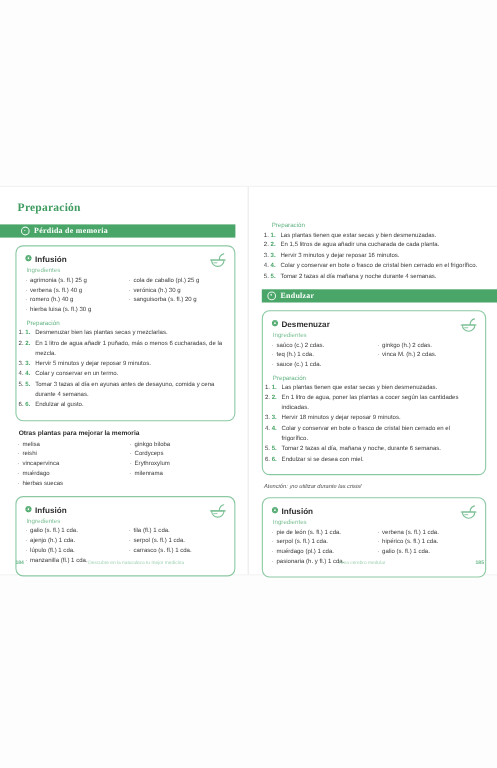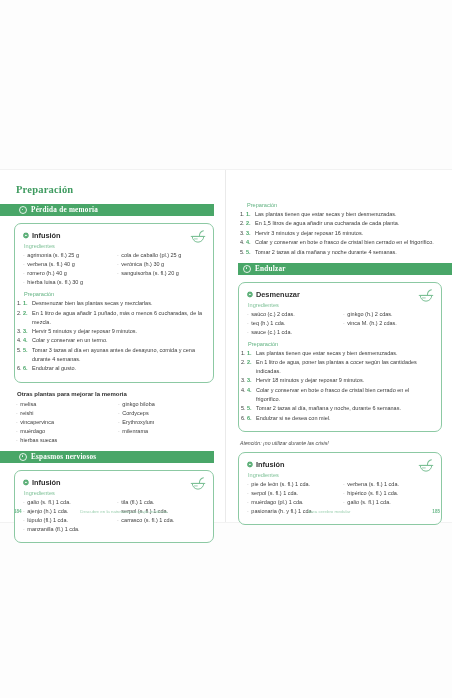--- a/index.html
+++ b/index.html
@@ -134,24 +134,20 @@
           </ul>
           <ul class="col">
             <li class="ing">ginkgo biloba</li>
             <li class="ing">Cordyceps</li>
             <li class="ing">Erythroxylum</li>
             <li class="ing">milenrama</li>
           </ul>
         </div>
       </div>
 
-      <div class="bar bleed-left">
-        <span class="bar-ico"></span>
-        <span>Espasmos nerviosos</span>
-      </div>
 
       <div class="card">
         <div class="badge">
           <svg viewBox="0 0 22 21" width="16" height="15">
             <path d="M3 9 h16 a8 8 0 0 1 -8 8 a8 8 0 0 1 -8 -8 z" fill="none" stroke="#7cc096" stroke-width="1.4"></path>
             <path d="M1.5 9 h19" stroke="#7cc096" stroke-width="1.4" fill="none" stroke-linecap="round"></path>
             <path d="M13 8.5 C13 4.5 15.5 2 18.5 1.2" stroke="#7cc096" stroke-width="1.5" fill="none" stroke-linecap="round"></path>
             <path d="M6 12.5 h4" stroke="#7cc096" stroke-width="1.1" stroke-linecap="round"></path>
           </svg>
         </div>

